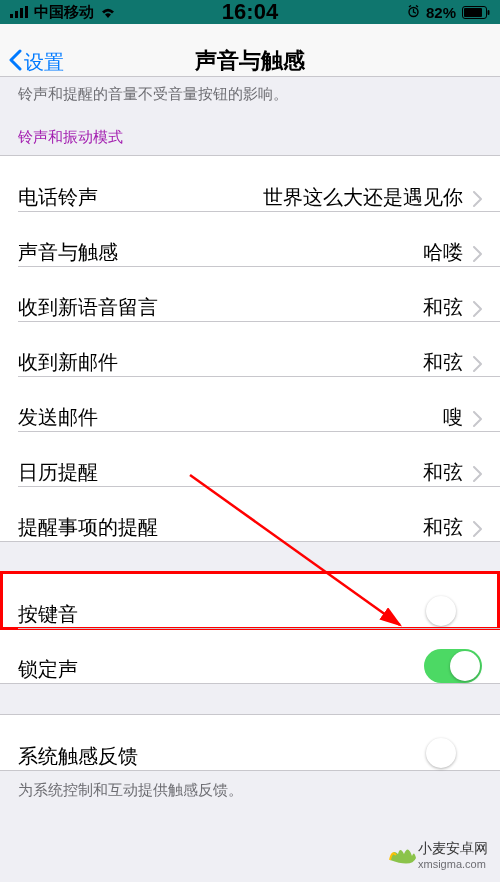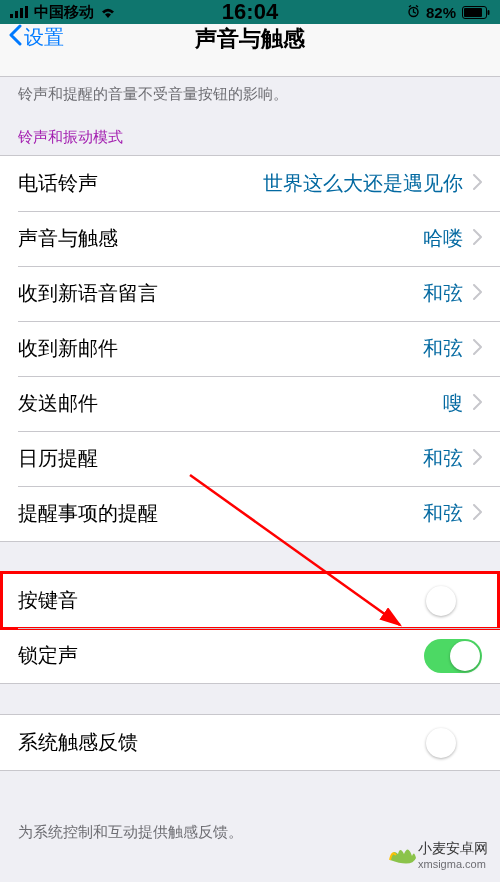--- a/index.html
+++ b/index.html
@@ -20,21 +20,21 @@
       font-size: 15px;
       font-weight: 600;
       background: #0f766e;
     }
     .status-left, .status-right { display: flex; align-items: center; gap: 6px; }
     .status-center { position: absolute; left: 50%; transform: translateX(-50%); font-size: 22px; font-weight: 700; }
     .battery-icon { display: inline-flex; align-items: center; }
     .nav-bar {
       height: 53px;
       display: flex;
-      align-items: flex-start;
+      align-items: flex-end;
       padding: 0 8px;
       background: #f8f8f8;
       border-bottom: 0.5px solid #c8c7cc;
       position: relative;
     }
     .back-link {
       display: flex;
       align-items: center;
       color: #007aff;
       font-size: 20px;
@@ -54,34 +54,34 @@
     }
     .group-header {
       font-size: 15px;
       color: #a21caf;
       padding: 24px 18px 8px;
     }
     .group-header.first { padding-top: 10px; }
     .list-group { background: #fff; border-top: 0.5px solid #c8c7cc; border-bottom: 0.5px solid #c8c7cc; }
     .row {
       display: flex;
-      align-items: center;
+      align-items: flex-end;
       min-height: 55px;
       padding: 0 18px;
       position: relative;
     }
     .row + .row::before {
       content: '';
       position: absolute;
       top: 0; left: 18px; right: 0;
       height: 0.5px;
       background: #c8c7cc;
     }
     .row-label { font-size: 20px; color: #000; flex: 1; }
-    .row-value { font-size: 20px; color: #0369a1; margin-right: 10px; }
+    .row-value { font-size: 20px; color: #000000; margin-right: 10px; }
     .chevron { color: #c7c7cc; }
     .switch {
       width: 58px;
       height: 34px;
       border-radius: 17px;
       position: relative;
       transition: background .2s;
     }
     .switch.on { background: #4cd964; }
     .switch-knob {
@@ -107,21 +107,21 @@
       position: absolute;
       right: 12px;
       bottom: 12px;
       display: flex;
       align-items: center;
       color: #6d6d72;
       font-size: 14px;
     }
     .watermark-logo { font-size: 22px; line-height:1; display:flex; }
     .spacer { height: 30px; }
-    .group-note.footer { padding-top: 10px; margin-top: 42px; }
+    .group-note.footer { padding-top: 10px; }
   </style>
 </head>
 <body>
 
 <div class="status-bar">
   <div class="status-left">
     <span><svg width="18" height="12" viewBox="0 0 18 12">
           <rect x="0" y="8" width="3" height="4" fill="#000"></rect>
           <rect x="5" y="5" width="3" height="7" fill="#000"></rect>
           <rect x="10" y="2" width="3" height="10" fill="#000"></rect>

